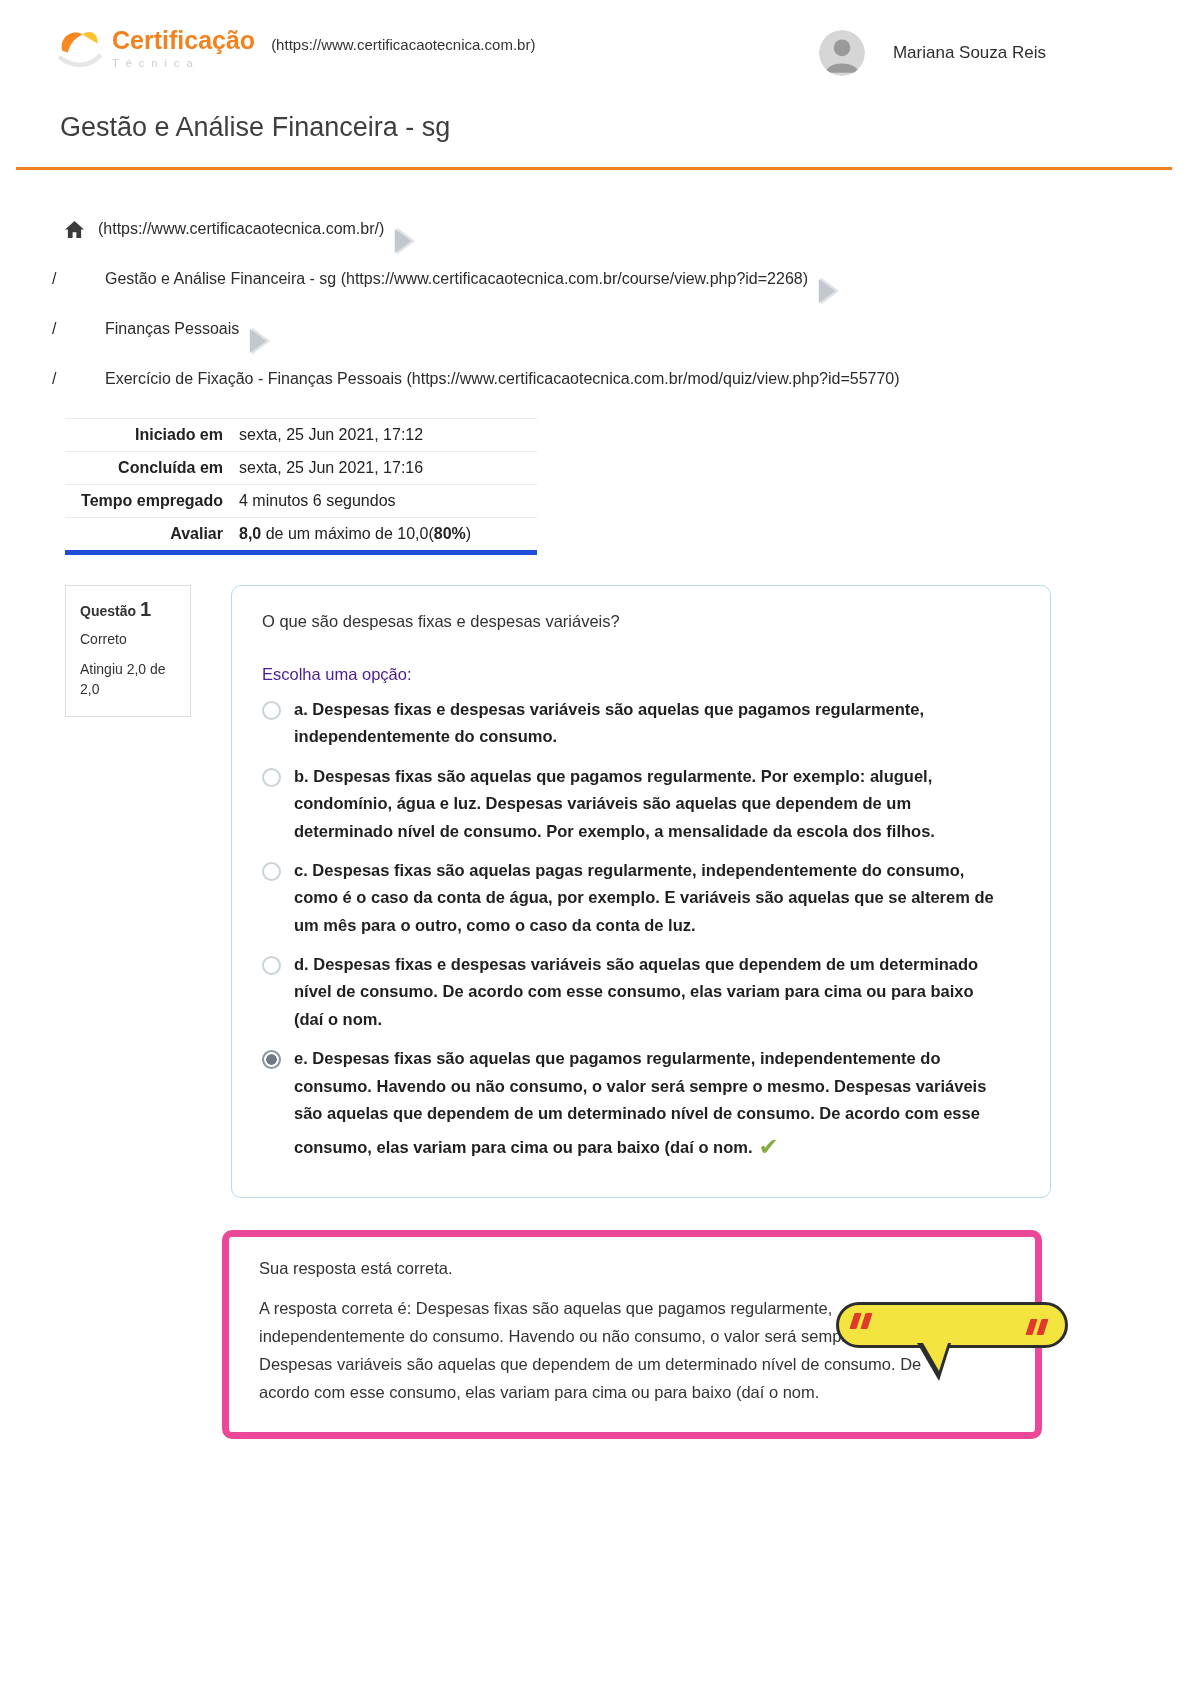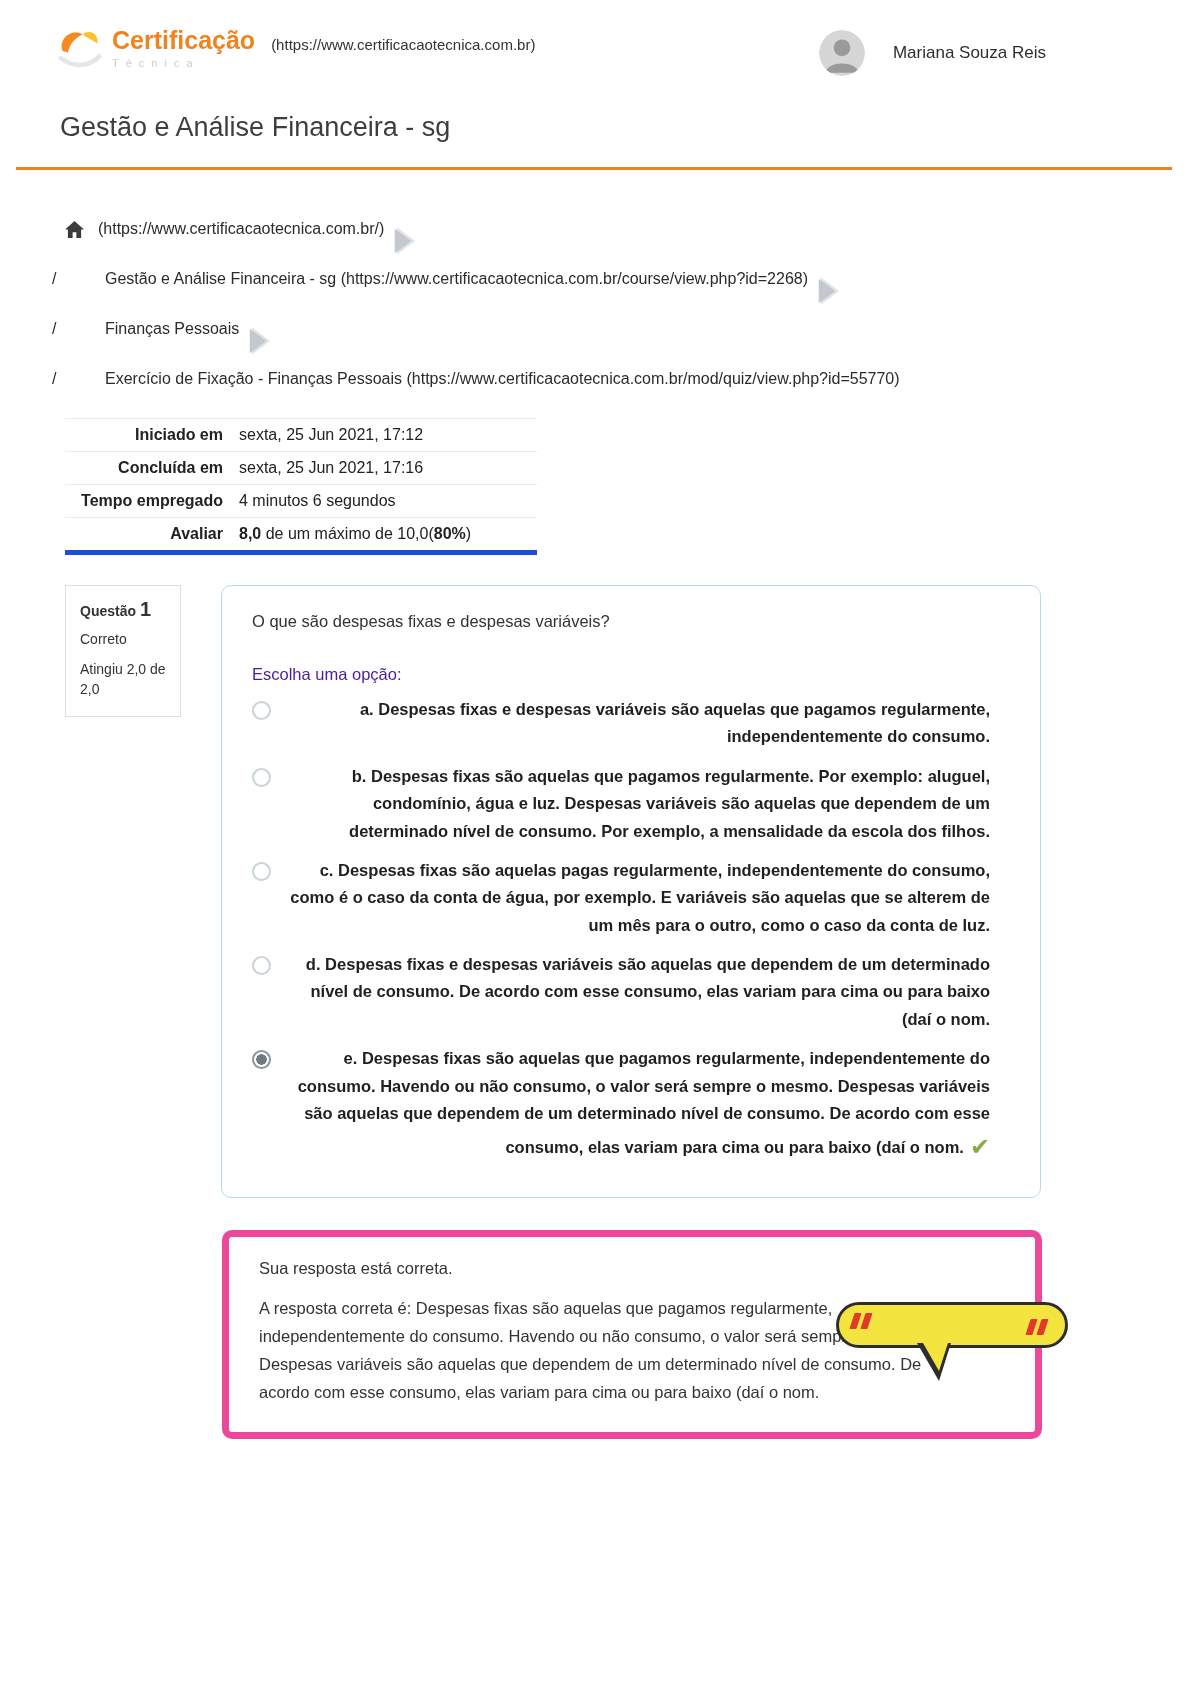--- a/index.html
+++ b/index.html
@@ -36,39 +36,39 @@
   .crumb-arrow svg { display:block; }
 
   
   .summary { margin:14px 0 0 65px; border-collapse:collapse; font-size:16px; border-bottom:5px solid #1d4ed8; }
   .summary tr { border-top:1px solid #ebebeb; }
   .summary th { font-weight:700; color:#222; text-align:right; width:174px; padding:7px 16px 7px 0; white-space:nowrap; }
   .summary td { color:#222; width:298px; padding:7px 0; }
 
   
   .question { display:flex; align-items:flex-start; margin:30px 0 0 65px; }
-  .qinfo { width:116px; border:1px solid #dedede; background:#fff; padding:12px 12px 16px 14px; font-size:14px; color:#333; }
+  .qinfo { width:126px; border:1px solid #dedede; background:#fff; padding:12px 12px 16px 14px; font-size:14px; color:#333; }
   .qnum-label { font-weight:700; font-size:14px; }
   .qnum-val { font-weight:700; font-size:20px; margin-left:4px; }
   .qstate { margin-top:10px; }
   .qpoints { margin-top:12px; line-height:1.45; }
   .qbody { margin-left:40px; width:820px; border:1px solid #b8dae8; border-radius:10px; padding:26px 30px 30px; font-size:16.5px; background:#fff; }
   .qtext { color:#333; }
   .qprompt { margin-top:34px; color:#4c1d95; }
   .options { margin-top:12px; }
   .option { display:flex; gap:13px; margin-top:12px; }
   .radio {
     width:19px; height:19px; border:2px solid #c9d3da; border-radius:50%;
     background:#fff; flex:none; margin-top:5px; cursor:pointer;
   }
   .radio.selected {
     border-color:#8b959d;
     background:radial-gradient(circle, #6f7a83 0 5px, #fff 5.5px);
   }
-  .opt-text { font-weight:700; color:#1f1f1f; line-height:1.66; max-width:706px;text-align:right; }
+  .opt-text { font-weight:700; color:#1f1f1f; line-height:1.66; max-width:706px; }
   .check { color:#84ad3d; font-size:24px; font-weight:400; margin-left:6px; vertical-align:-2px; }
 
   
   .feedback-wrap { position:relative; margin:32px 0 0 222px; width:820px; }
   .feedback { border:7px solid #ec4899; border-radius:10px; padding:22px 30px 26px; font-size:16.5px; background:#fff; }
   .fb-status { color:#333; }
   .fb-answer { margin-top:16px; line-height:1.7; max-width:700px; color:#333; }
 
   
   .bubble {

